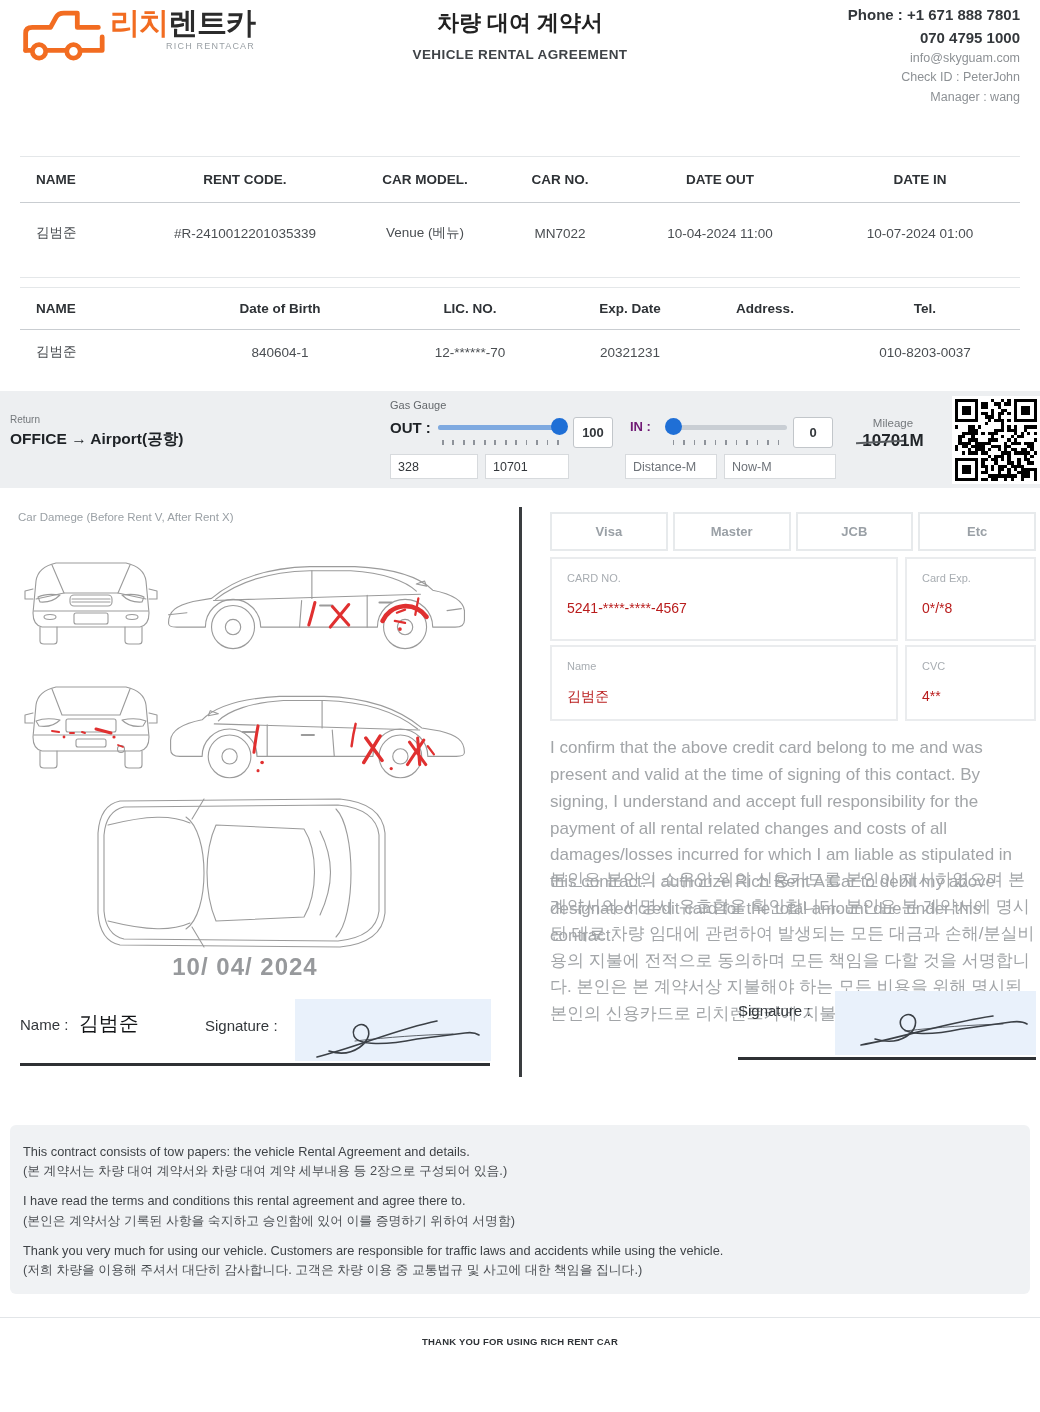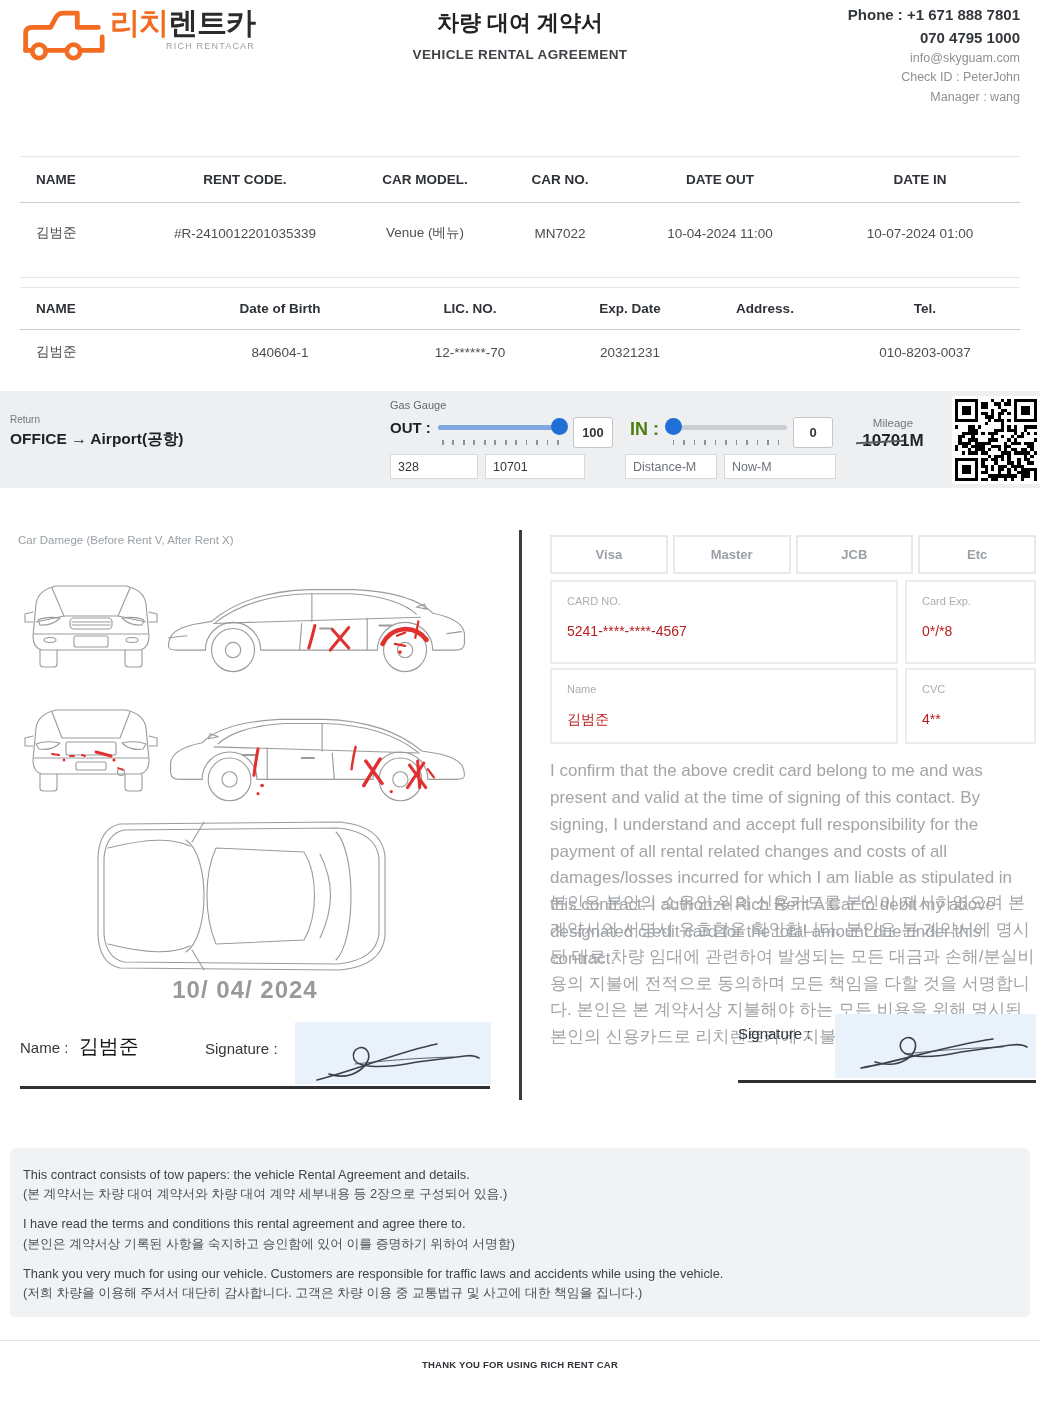--- a/index.html
+++ b/index.html
@@ -36,39 +36,39 @@
   .t2 td { padding:13px 4px; text-align:center; }
   .t2 tbody tr:last-child td { padding-bottom:22px; }
   .t2 th:first-child, .t2 td:first-child { text-align:left; padding-left:16px; }
 
   
   .gauge-bar { position:relative; margin-top:8px; height:97px; background:#edeff1; }
   .gb-return-label { position:absolute; left:10px; top:23px; font-size:10px; color:#74787c; }
   .gb-return-value { position:absolute; left:10px; top:38px; font-size:15.5px; font-weight:700; color:#1e2226; }
   .gb-gas-label { position:absolute; left:390px; top:8px; font-size:11px; color:#64686c; }
   .gb-out-label { position:absolute; left:390px; top:28px; font-size:15px; font-weight:700; color:#1e2226; }
-  .gb-in-label  { position:absolute; left:630px; top:28px; font-size:18px; font-weight:700; color:#4d7c0f; }
+  .gb-in-label  { position:absolute; left:630px; top:28px; font-size:13px; font-weight:700; color:#701a75; }
   .slider { position:absolute; height:18px; }
   .slider .track { position:absolute; left:0; right:0; top:7px; height:5px; border-radius:3px; background:#c9ced4; }
   .slider .fill  { position:absolute; left:0; top:7px; height:5px; border-radius:3px; background:#7ea9e0; }
   .slider .thumb { position:absolute; top:0; width:17px; height:17px; border-radius:50%; background:#1f6fd6; }
   .ticks { position:absolute; height:5px; background:repeating-linear-gradient(to right,#8e939a 0 1.5px,transparent 1.5px 10.5px); }
   .val-box { position:absolute; width:40px; height:31px; background:#fff; border:1px solid #c2c6ca; border-radius:3px;
              display:flex; align-items:center; justify-content:center; font-size:13px; font-weight:600; color:#33373b; }
   .gb-input { position:absolute; height:25px; border:1px solid #d7dadd; background:#fff; font-size:12.5px; color:#33373b;
               padding:0 7px; font-family:inherit; }
   .gb-input::placeholder { color:#6d7278; opacity:1; }
   .mileage-wrap { position:absolute; left:838px; top:26px; width:110px; text-align:center; }
   .mileage-label { font-size:11.5px; color:#74787c; }
   .mileage-value { font-size:17px; font-weight:700; color:#212529; margin-top:2px; position:relative; }
   .mileage-strike { position:absolute; left:18px; top:10px; width:48px; height:1.5px; background:#5a5e62; transform:rotate(-3deg); }
   .qr { position:absolute; right:0; top:5px; width:88px; height:88px; background:#fff; padding:3px; }
 
   
-  .main { position:relative; margin-top:40px; height:588px; }
+  .main { position:relative; margin-top:17px; height:588px; }
   .col-divider { position:absolute; left:519px; top:2px; width:2.5px; height:570px; background:#3a3d40; }
   .damage-label { position:absolute; left:18px; top:6px; font-size:11.5px; color:#9aa0a5; }
   .car-svg { position:absolute; }
   .car-svg path, .car-svg circle, .car-svg rect, .car-svg ellipse, .car-svg line
       { fill:none; stroke:#9b9b9b; stroke-width:1.1; stroke-linecap:round; stroke-linejoin:round; }
   .car-svg .red { stroke:#e03030; stroke-width:3; }
   .car-svg .redthick { stroke:#e03030; stroke-width:4.5; }
   .car-svg .reddot { fill:#e03030; stroke:none; }
   .rent-date { position:absolute; left:0; top:448px; width:490px; text-align:center;
                font-size:24px; font-weight:700; color:#97999c; letter-spacing:1px; }
@@ -215,21 +215,21 @@
     <div class="gb-in-label">IN :</div>
     <div class="slider" style="left:667px; top:27px; width:120px;">
       <div class="track"></div>
       <div class="fill" style="width:12px;"></div>
       <div class="thumb" style="left:-2px;"></div>
     </div>
     <div class="ticks" style="left:673px; top:49px; width:112px;"></div>
     <div class="val-box" style="left:793px; top:26px;">0</div>
 
     <input class="gb-input" style="left: 390px; top: 63px; width: 88px;" value="328">
-    <input class="gb-input" style="left: 485px; top: 63px; width: 100px;" value="10701">
+    <input class="gb-input" style="left: 485px; top: 63px; width: 84px;" value="10701">
     <input class="gb-input" style="left: 625px; top: 63px; width: 92px;" placeholder="Distance-M">
     <input class="gb-input" style="left: 724px; top: 63px; width: 112px;" placeholder="Now-M">
 
     <div class="mileage-wrap">
       <div class="mileage-label">Mileage</div>
       <div class="mileage-value">
         <span>10701M</span>
         <span class="mileage-strike"></span>
       </div>
     </div>

